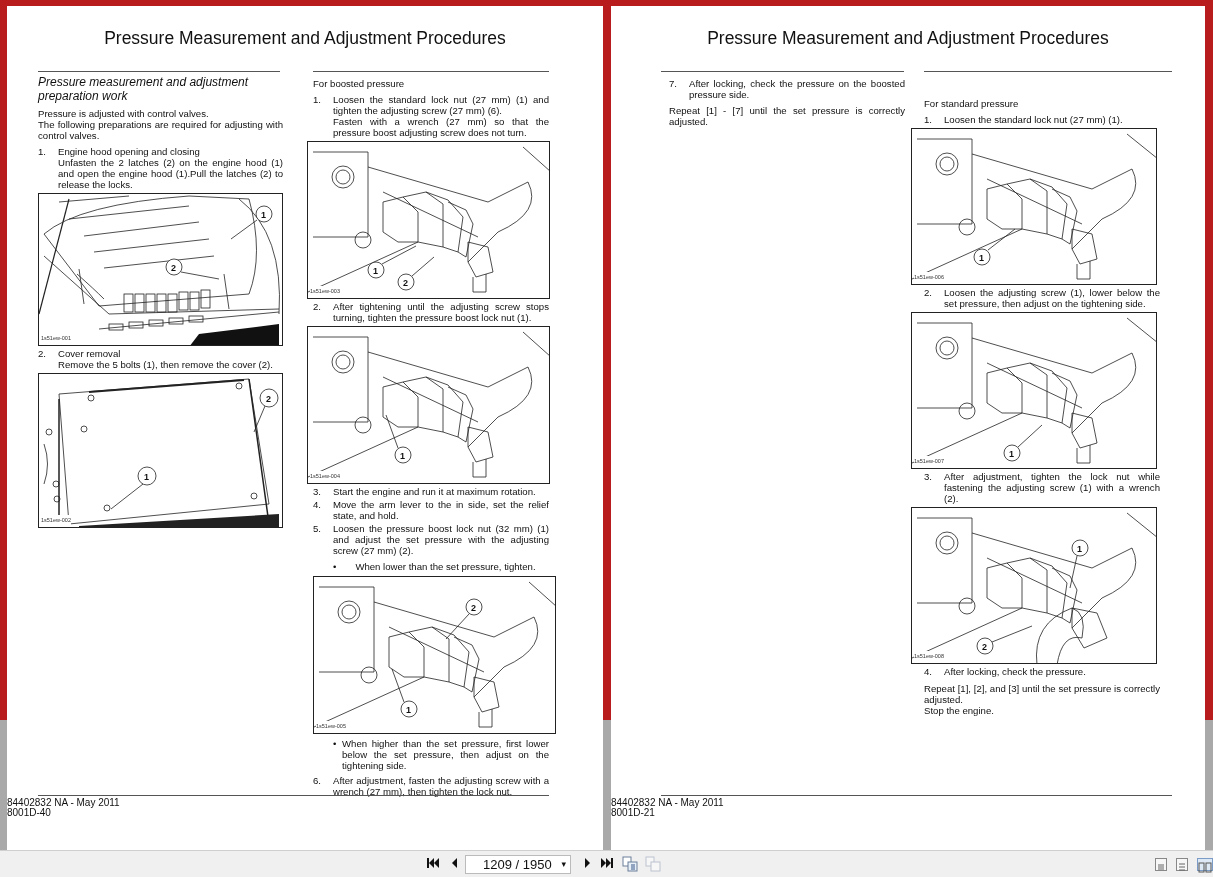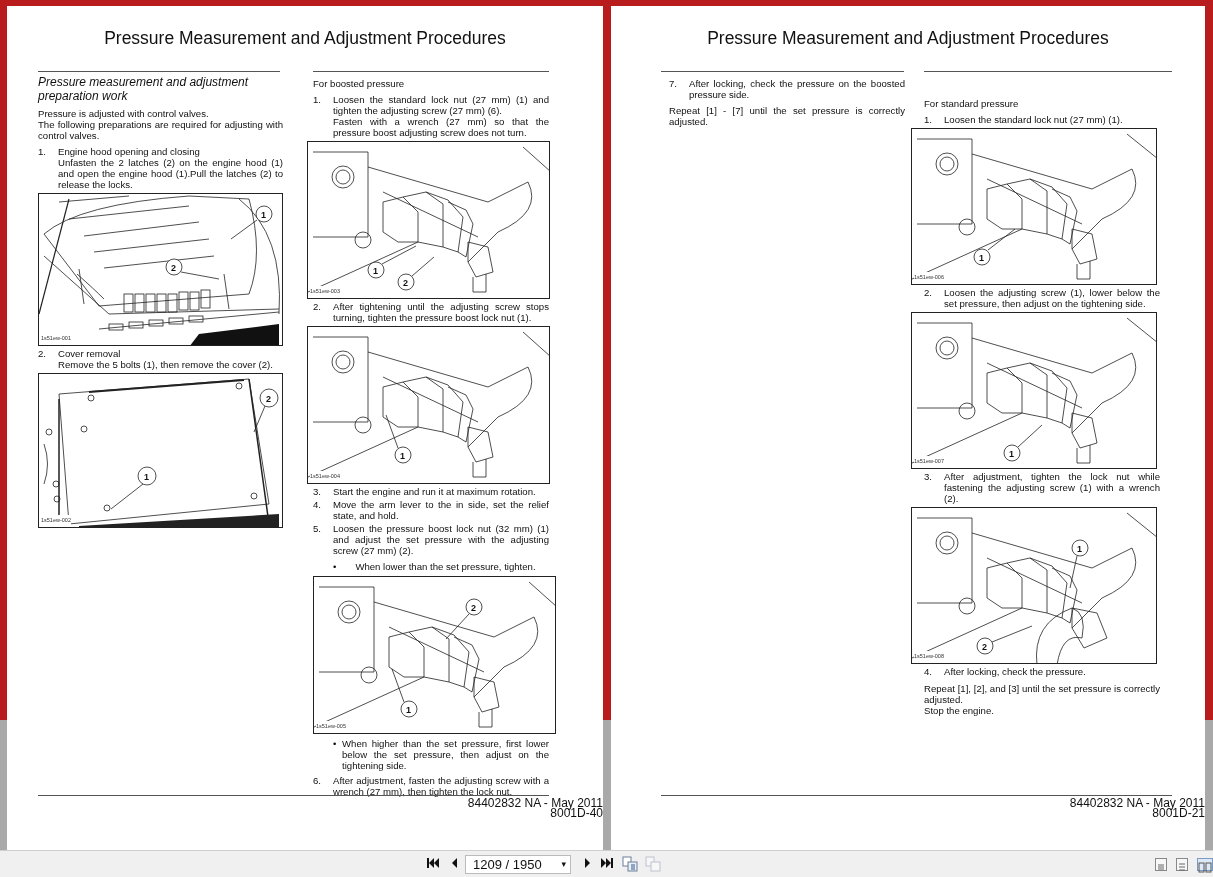--- a/index.html
+++ b/index.html
@@ -15,24 +15,24 @@
   .h2 { font-size: 12px; line-height: 13.5px; margin-bottom: 5px; font-style: italic; }
   .step { display: flex; margin-bottom: 2px; text-align: justify; }
   .step .num { width: 20px; flex: none; }
   .step .txt { flex: 1; }
   .bullet { display: flex; margin-left: 20px; margin-bottom: 4px; }
   .bullet .dot { width: 9px; flex: none; }
   .bullet .txt { flex: 1; text-align: center; }
   .fig { position: relative; border: 1px solid #222; background: #fff; overflow: hidden; margin: 3px 0 2px 0; }
   .fig svg { position: absolute; left: 0; top: 0; }
   .fig-id { position: absolute; left: 2px; bottom: 1px; font-size: 5.5px; color: #333; background: #fff; }
-  .footer { position: absolute; top: 792px; width: 100%; text-align: right; font-size: 12px; line-height: 10px; }
+  .footer { position: absolute; top: 792px; width: 100%; text-align: left; font-size: 10px; line-height: 10px; }
   .toolbar { position: absolute; left: 0; top: 850px; width: 1213px; height: 27px; background: #f0f0f0; border-top: 1px solid #cfcfcf; }
   .tb-btn { position: absolute; top: 6px; font-size: 12px; color: #111; cursor: pointer; }
-  .page-box { position: absolute; left: 465px; top: 4px; width: 106px; height: 19px; background: #fff; border: 1px solid #bbb; font-size: 13px; line-height: 17px; padding-left: 7px; }
+  .page-box { position: absolute; left: 465px; top: 4px; width: 106px; height: 19px; background: #fff; border: 1px solid #bbb; font-size: 13px; line-height: 17px; padding-left: 17px; }
   .page-box .dd { position: absolute; right: 4px; top: 0; font-size: 9px; }
   .view-icon { position: absolute; top: 7px; width: 12px; height: 13px; border: 1px solid #888; background: #f7f7f7; }
 </style>
 </head>
 <body>
 
 <div class="viewer">
 
   <div class="page page-left">
     <div class="page-title">Pressure Measurement and Adjustment Procedures</div>

